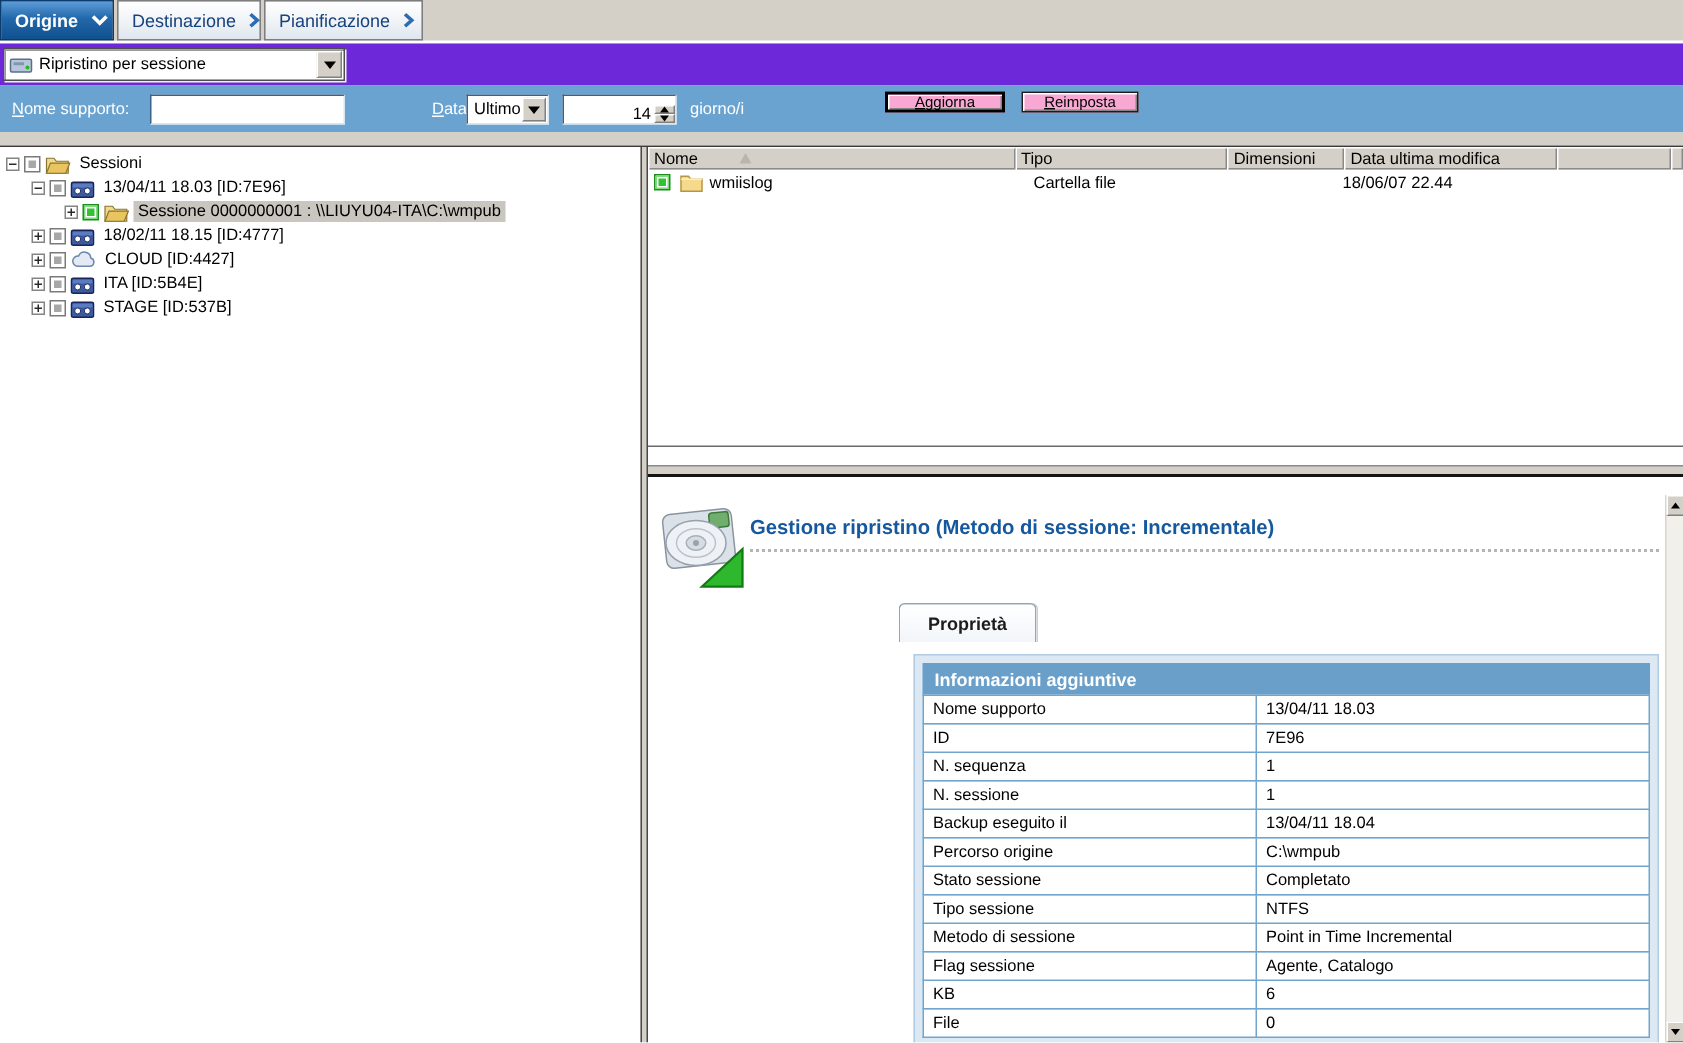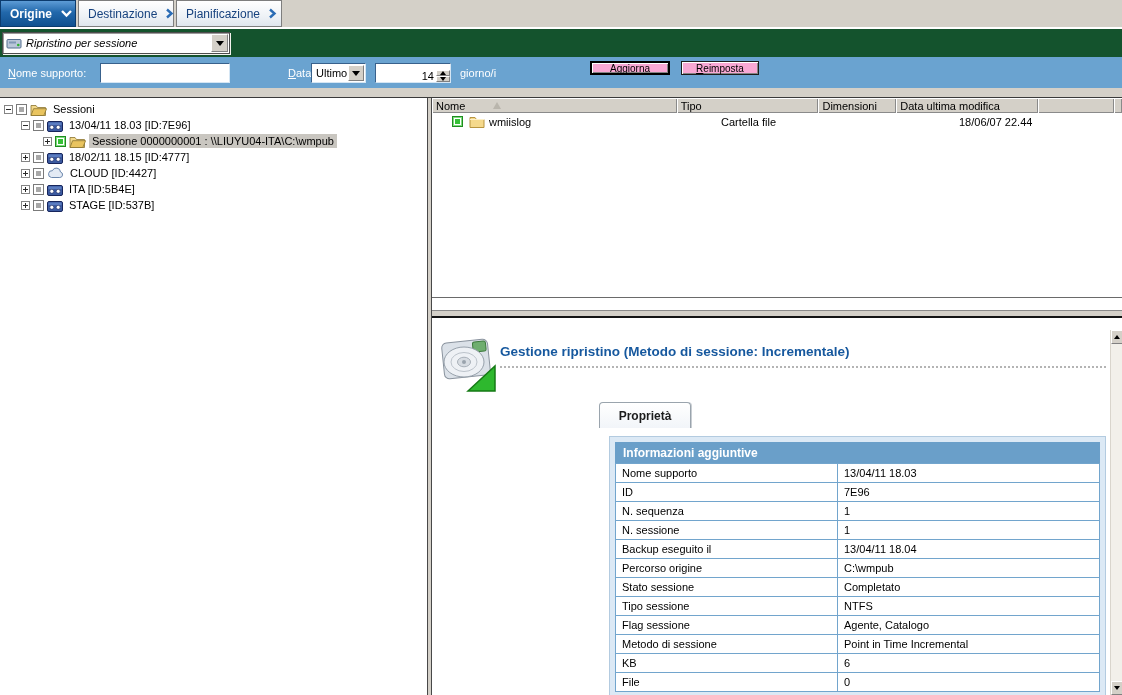--- a/index.html
+++ b/index.html
@@ -32,21 +32,21 @@
   }
   .tab-idle {
     background: linear-gradient(180deg, #ffffff 0%, #eef2f6 60%, #dfe6ee 100%);
     color: #17427e; font-weight: normal;
   }
   .tab-idle.w1 { width: 96px; }
   .tab-idle.w2 { width: 106px; }
   .tab .chev { margin-left: 8px; display:flex; align-items:center; }
 
   
-  .combo-row { height: 28px; background: #14532d; position: relative; font-style: italic; }
+  .combo-row { height: 28px; background: #6d28d9; position: relative; }
   .combobox {
     position: absolute; left: 2px; top: 3px; width: 228px; height: 22px;
     background: #fff; border: 1px solid #4d4d4d;
     box-shadow: inset 1px 1px 0 #9a9a9a, 1px 1px 0 #f4f2ee;
     display: flex; align-items: center; padding-left: 3px; cursor: default;
   }
   .combobox .cb-text { flex: 1; padding-left: 4px; }
   .drop-btn {
     width: 17px; height: 18px; margin-right: 1px; flex: none;
     background: #d4d0c8; border: 1px solid #808080;
@@ -133,21 +133,21 @@
     padding: 1px 4px; display:flex; align-items:center; white-space:nowrap; overflow:hidden;
   }
   .flh.c-nome { width:252px; }
   .flh.c-tipo { width:146px; }
   .flh.c-dim  { width:80px; }
   .flh.c-data { width:146px; }
   .flh.c-fill1 { width:78px; }
   .flh.c-fill2 { flex:1; }
   .sort-asc { width:0; height:0; margin-left:28px; border-left:4px solid transparent; border-right:4px solid transparent; border-bottom:7px solid #b9b5ac; }
   .fl-row { height:17px; display:flex; align-items:center; }
-  .fl-cell { white-space:nowrap; overflow:hidden;margin-left:16px; }
+  .fl-cell { white-space:nowrap; overflow:hidden; }
   .fl-name { width:252px; display:flex; align-items:center; padding-left:4px; }
   .fl-name .nm { padding-left:4px; }
   .fl-type { width:126px; padding-left:5px; }
   .fl-size { width:80px; padding-left:5px; }
   .fl-date { width:146px; padding-left:5px; }
 
   .hsplit { height: 8px; background:#d4d0c8; border-top:1px solid #8a8a8a; border-bottom:2px solid #141414; cursor: row-resize; }
 
   
   .detail { flex:1; background:#fff; position:relative; overflow:hidden; }
@@ -476,26 +476,26 @@
               </tr>
             <tr>
                 <td class="pl">Stato sessione</td>
                 <td>Completato</td>
               </tr>
             <tr>
                 <td class="pl">Tipo sessione</td>
                 <td>NTFS</td>
               </tr>
             <tr>
+                <td class="pl">Metodo di sessione</td>
+                <td>Point in Time Incremental</td>
+              </tr>
+            <tr>
                 <td class="pl">Flag sessione</td>
                 <td>Agente, Catalogo</td>
-              </tr>
-            <tr>
-                <td class="pl">Metodo di sessione</td>
-                <td>Point in Time Incremental</td>
               </tr>
             <tr>
                 <td class="pl">KB</td>
                 <td>6</td>
               </tr>
             <tr>
                 <td class="pl">File</td>
                 <td>0</td>
               </tr>
           </tbody>

